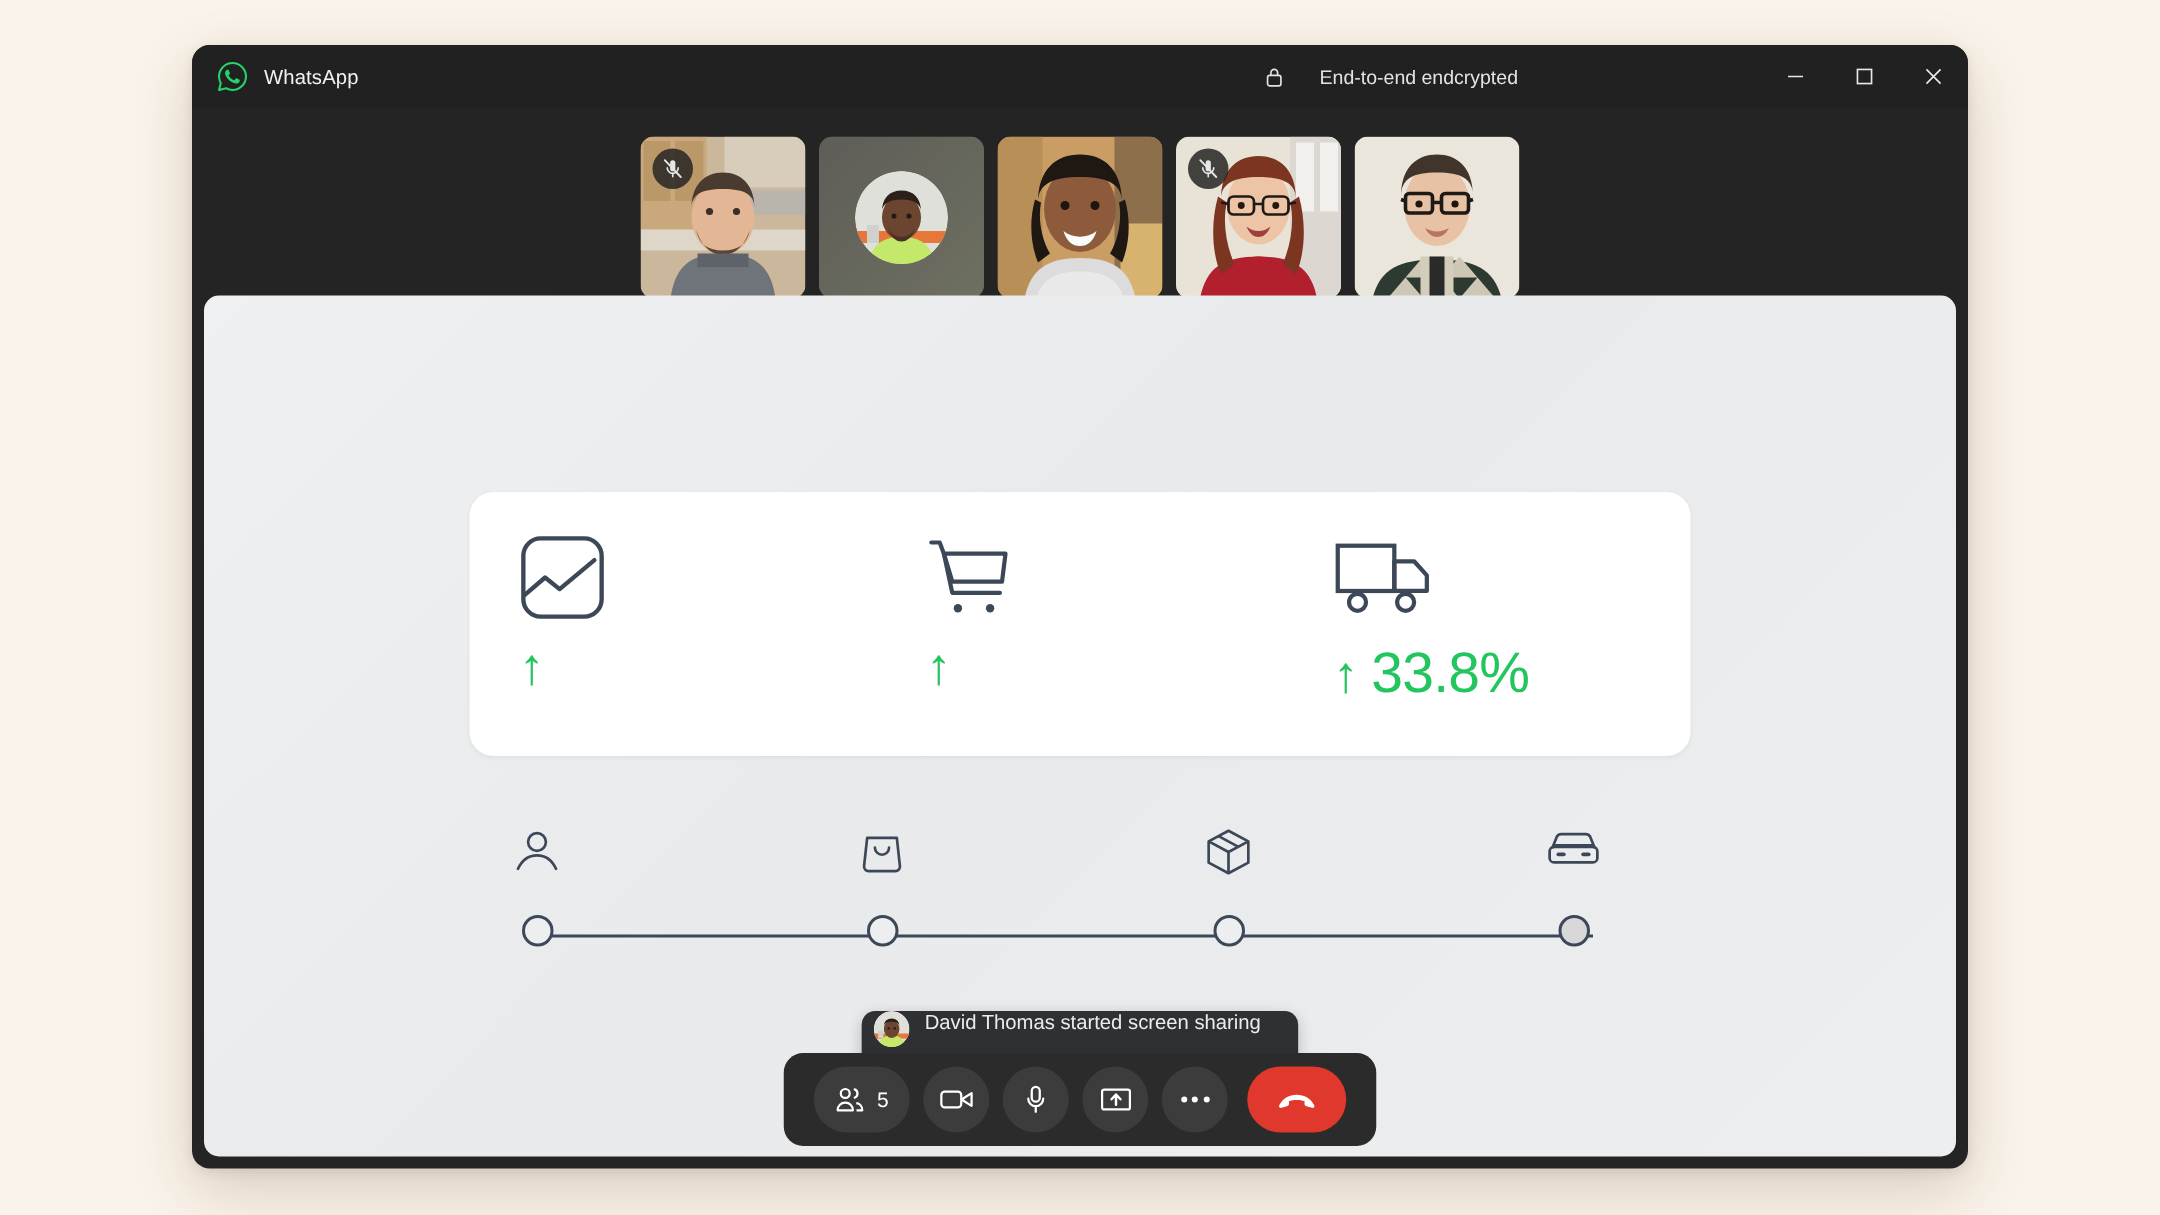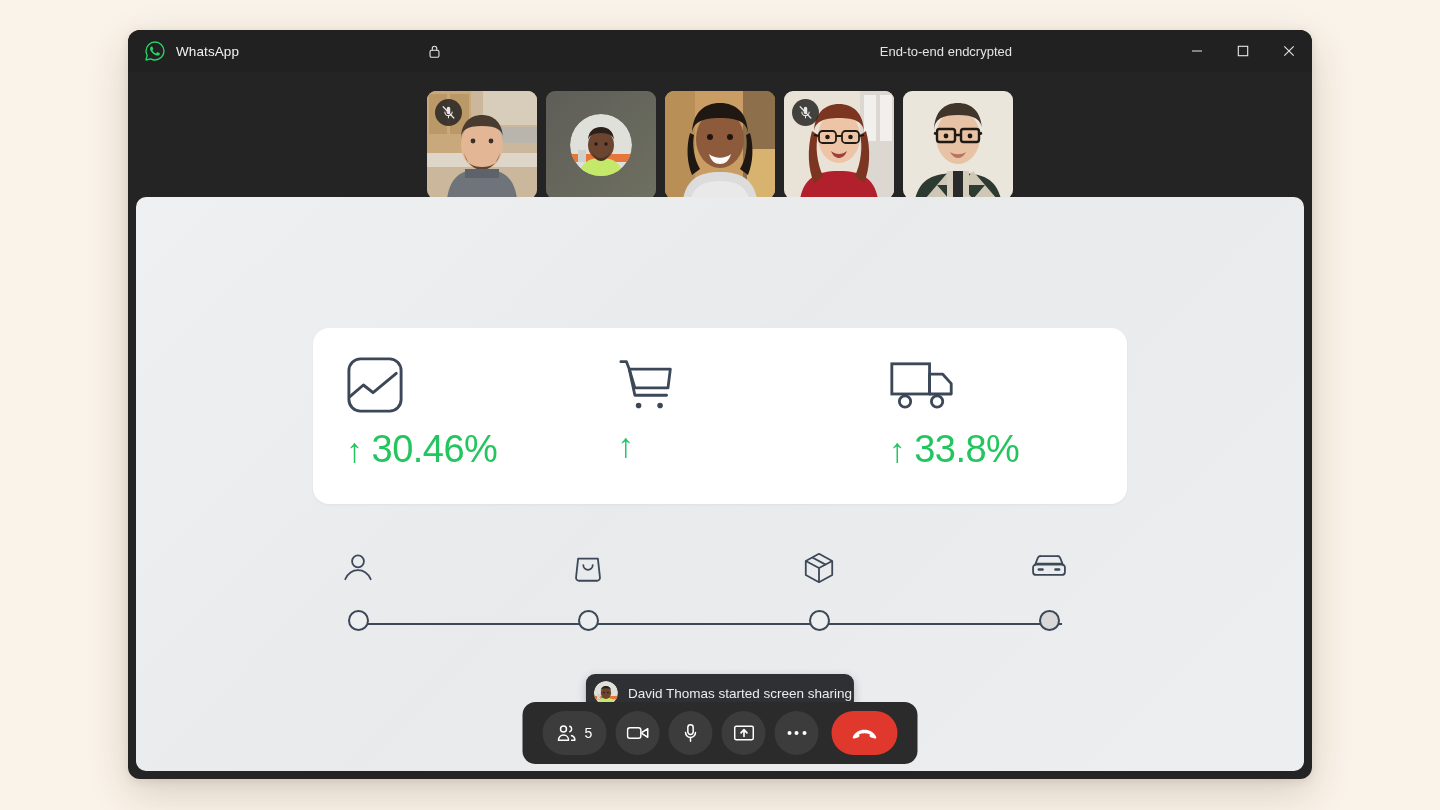--- a/index.html
+++ b/index.html
@@ -33,21 +33,21 @@
     width: 100%; height: 42px;
     background: #212121;
     display: flex; align-items: center;
   }
   .tb-left { display: flex; align-items: center; gap: 10px; padding-left: 16px; width: 300px; }
   .wa-logo { width: 22px; height: 22px; flex: 0 0 22px; }
   .tb-title {
     color: #f2f2f2; font-size: 13.5px; letter-spacing: .1px;
   }
   .tb-center {
-    flex: 1; display: flex; align-items: center; justify-content: space-between; gap: 24px;
+    flex: 1; display: flex; align-items: center; justify-content: flex-end; gap: 24px;
   }
   .tb-center .e2e-text { color: #e3e3e3; font-size: 13px; }
   .lock-icon { width: 13px; height: 15px; display: block; }
   .tb-right { width: 300px; display: flex; justify-content: flex-end; align-items: center; }
   .win-btn {
     width: 46px; height: 42px;
     display: flex; align-items: center; justify-content: center;
     cursor: default;
   }
   .win-btn svg { display: block; }
@@ -141,24 +141,24 @@
     background: #eceef0;
   }
   .step-node.filled { background: #d8d8d8; }
 
   
   #toast {
     position: absolute;
     left: 50%; top: 477px;
     transform: translateX(-50%);
     height: 38px;
-    display: flex; align-items: center; gap: 10px;
+    display: flex; align-items: flex-start; gap: 10px;
     background: #2f3033;
     border-radius: 9px;
-    padding: 0 2px 0 8px;
+    padding: 0 25px 0 8px;
     box-shadow: 0 3px 10px rgba(0,0,0,.22);
   }
   #toast .toast-avatar {
     width: 24px; height: 24px; border-radius: 50%; overflow: hidden; flex: 0 0 24px;
   }
   #toast .toast-text { color: #ececec; font-size: 13.5px; white-space: nowrap; }
 
   
   #control-bar {
     position: absolute;
@@ -373,21 +373,20 @@
 
         <div class="metric">
           <div class="m-icon">
             <svg viewBox="0 0 60 60" width="58" height="58">
               <rect x="3" y="3" width="54" height="54" rx="12" fill="none" stroke="#3c4858" stroke-width="3"></rect>
               <path d="M4 42l14-12 10 8 24-20" fill="none" stroke="#3c4858" stroke-width="3" stroke-linejoin="round" stroke-linecap="round"></path>
             </svg>
           </div>
           <div class="m-value">
             <span class="m-arrow">↑</span>
-            <span>30.46%</span>
           </div>
         </div>
 
         <div class="metric">
           <div class="m-icon">
             <svg viewBox="0 0 64 60" width="60" height="56">
               <path d="M4 5h6l3 8M13 13h44l-2.5 20H19z" fill="none" stroke="#3c4858" stroke-width="3" stroke-linejoin="round" stroke-linecap="round"></path>
               <path d="M13 13l6 28h34" fill="none" stroke="#3c4858" stroke-width="3" stroke-linejoin="round" stroke-linecap="round"></path>
               <circle cx="23" cy="52" r="3" fill="#3c4858"></circle>
               <circle cx="46" cy="52" r="3" fill="#3c4858"></circle>

